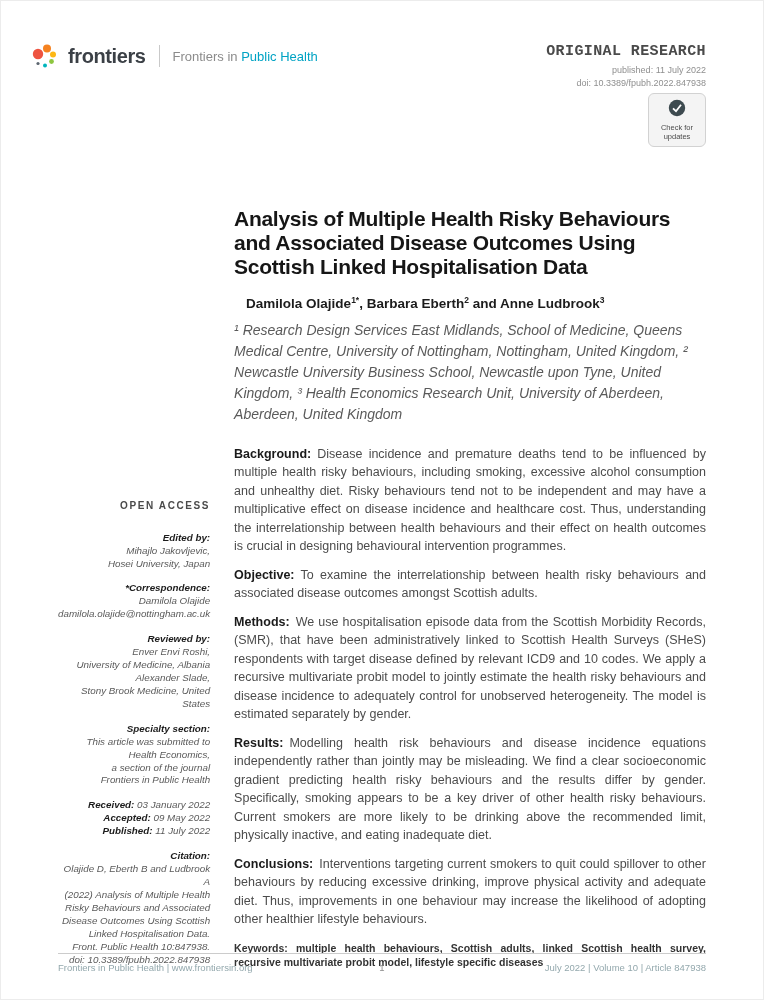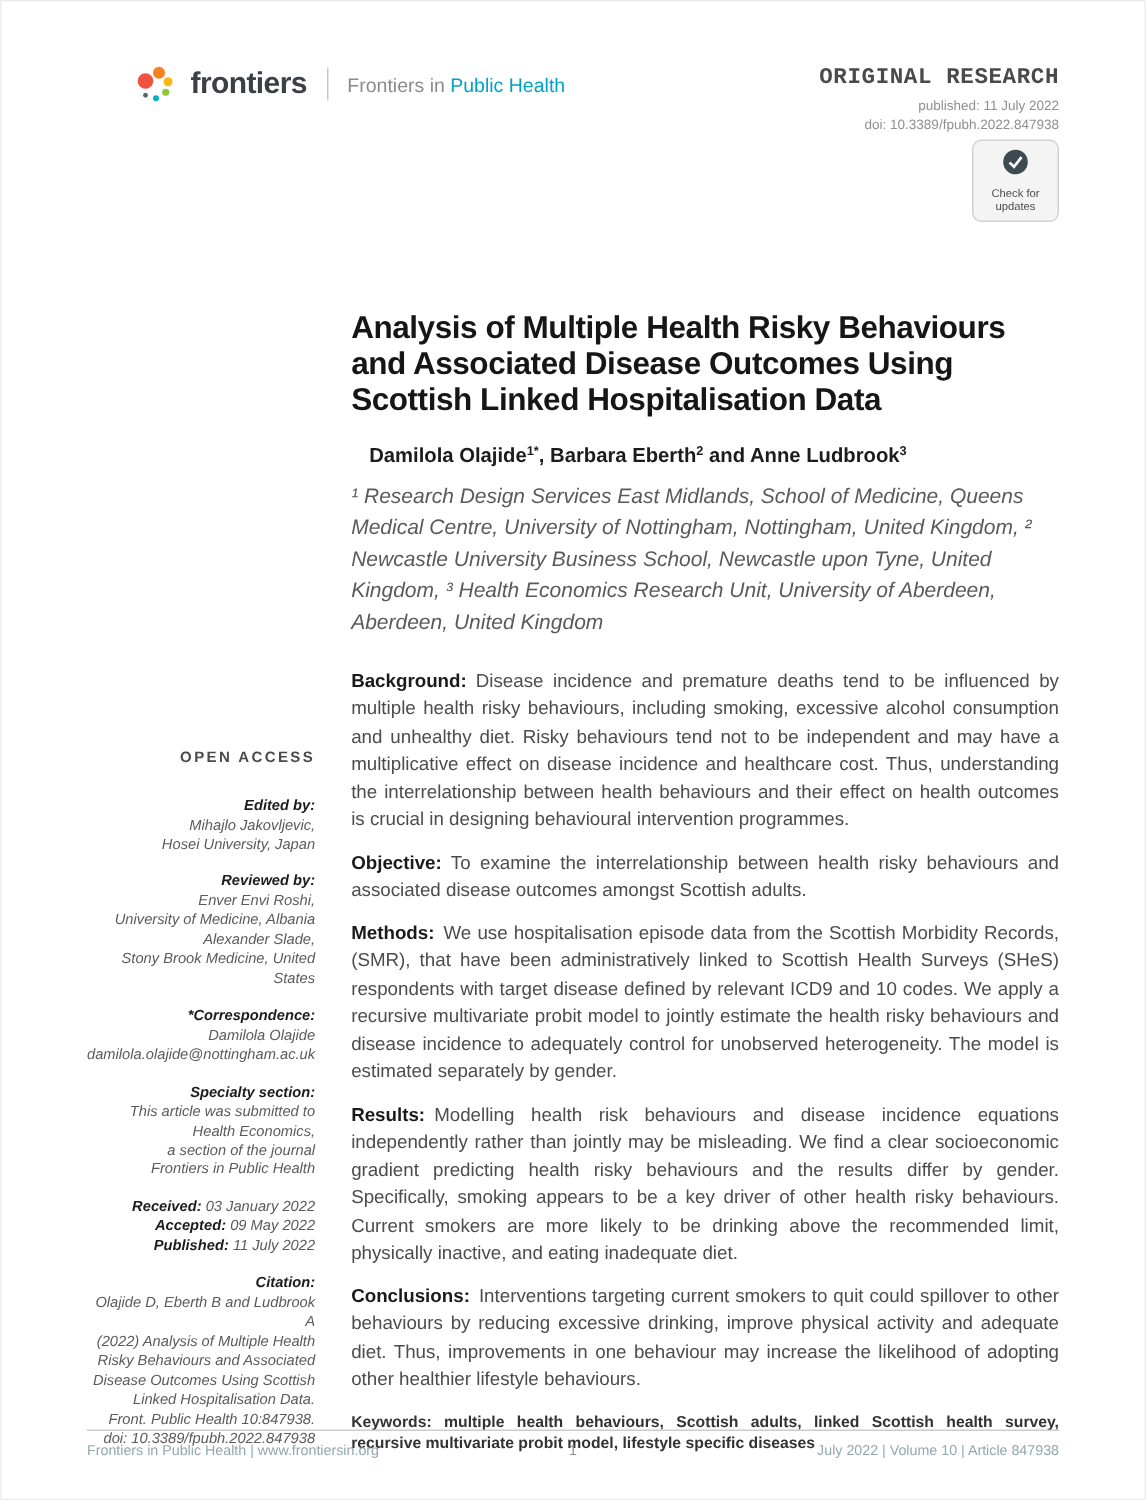--- a/index.html
+++ b/index.html
@@ -13,21 +13,21 @@
     background: #ffffff;
     border: 1px solid #ececec;
     overflow: hidden;
   }
 
   
   .header {
     display: flex;
     justify-content: space-between;
     align-items: flex-start;
-    padding: 40px 57px 0 87px;
+    padding: 40px 57px 0 28px;
   }
   .brand { display: flex; align-items: center; gap: 9px; }
   .logo-mark { display: inline-flex; }
   .logo-word {
     font-size: 20px;
     font-weight: 700;
     color: #3b4046;
     letter-spacing: -0.4px;
   }
   .brand-divider {
@@ -207,31 +207,31 @@
     <div class="sidebar">
       <div class="open-access">OPEN ACCESS</div>
 
       <div class="sb-block">
         <div class="sb-label">Edited by:</div>
         <div class="pre">Mihajlo Jakovljevic,
 Hosei University, Japan</div>
       </div>
 
       <div class="sb-block">
+        <div class="sb-label">*Correspondence:</div>
+        <div>Damilola Olajide</div>
+        <div><a href="#" class="sb-email">damilola.olajide@nottingham.ac.uk</a></div>
+      </div>
+
+      <div class="sb-block">
         <div class="sb-label">Reviewed by:</div>
         <div class="pre">Enver Envi Roshi,
 University of Medicine, Albania
 Alexander Slade,
 Stony Brook Medicine, United States</div>
-      </div>
-
-      <div class="sb-block">
-        <div class="sb-label">*Correspondence:</div>
-        <div>Damilola Olajide</div>
-        <div><a href="#" class="sb-email">damilola.olajide@nottingham.ac.uk</a></div>
       </div>
 
       <div class="sb-block">
         <div class="sb-label">Specialty section:</div>
         <div class="pre">This article was submitted to
 Health Economics,
 a section of the journal
 Frontiers in Public Health</div>
       </div>
 

